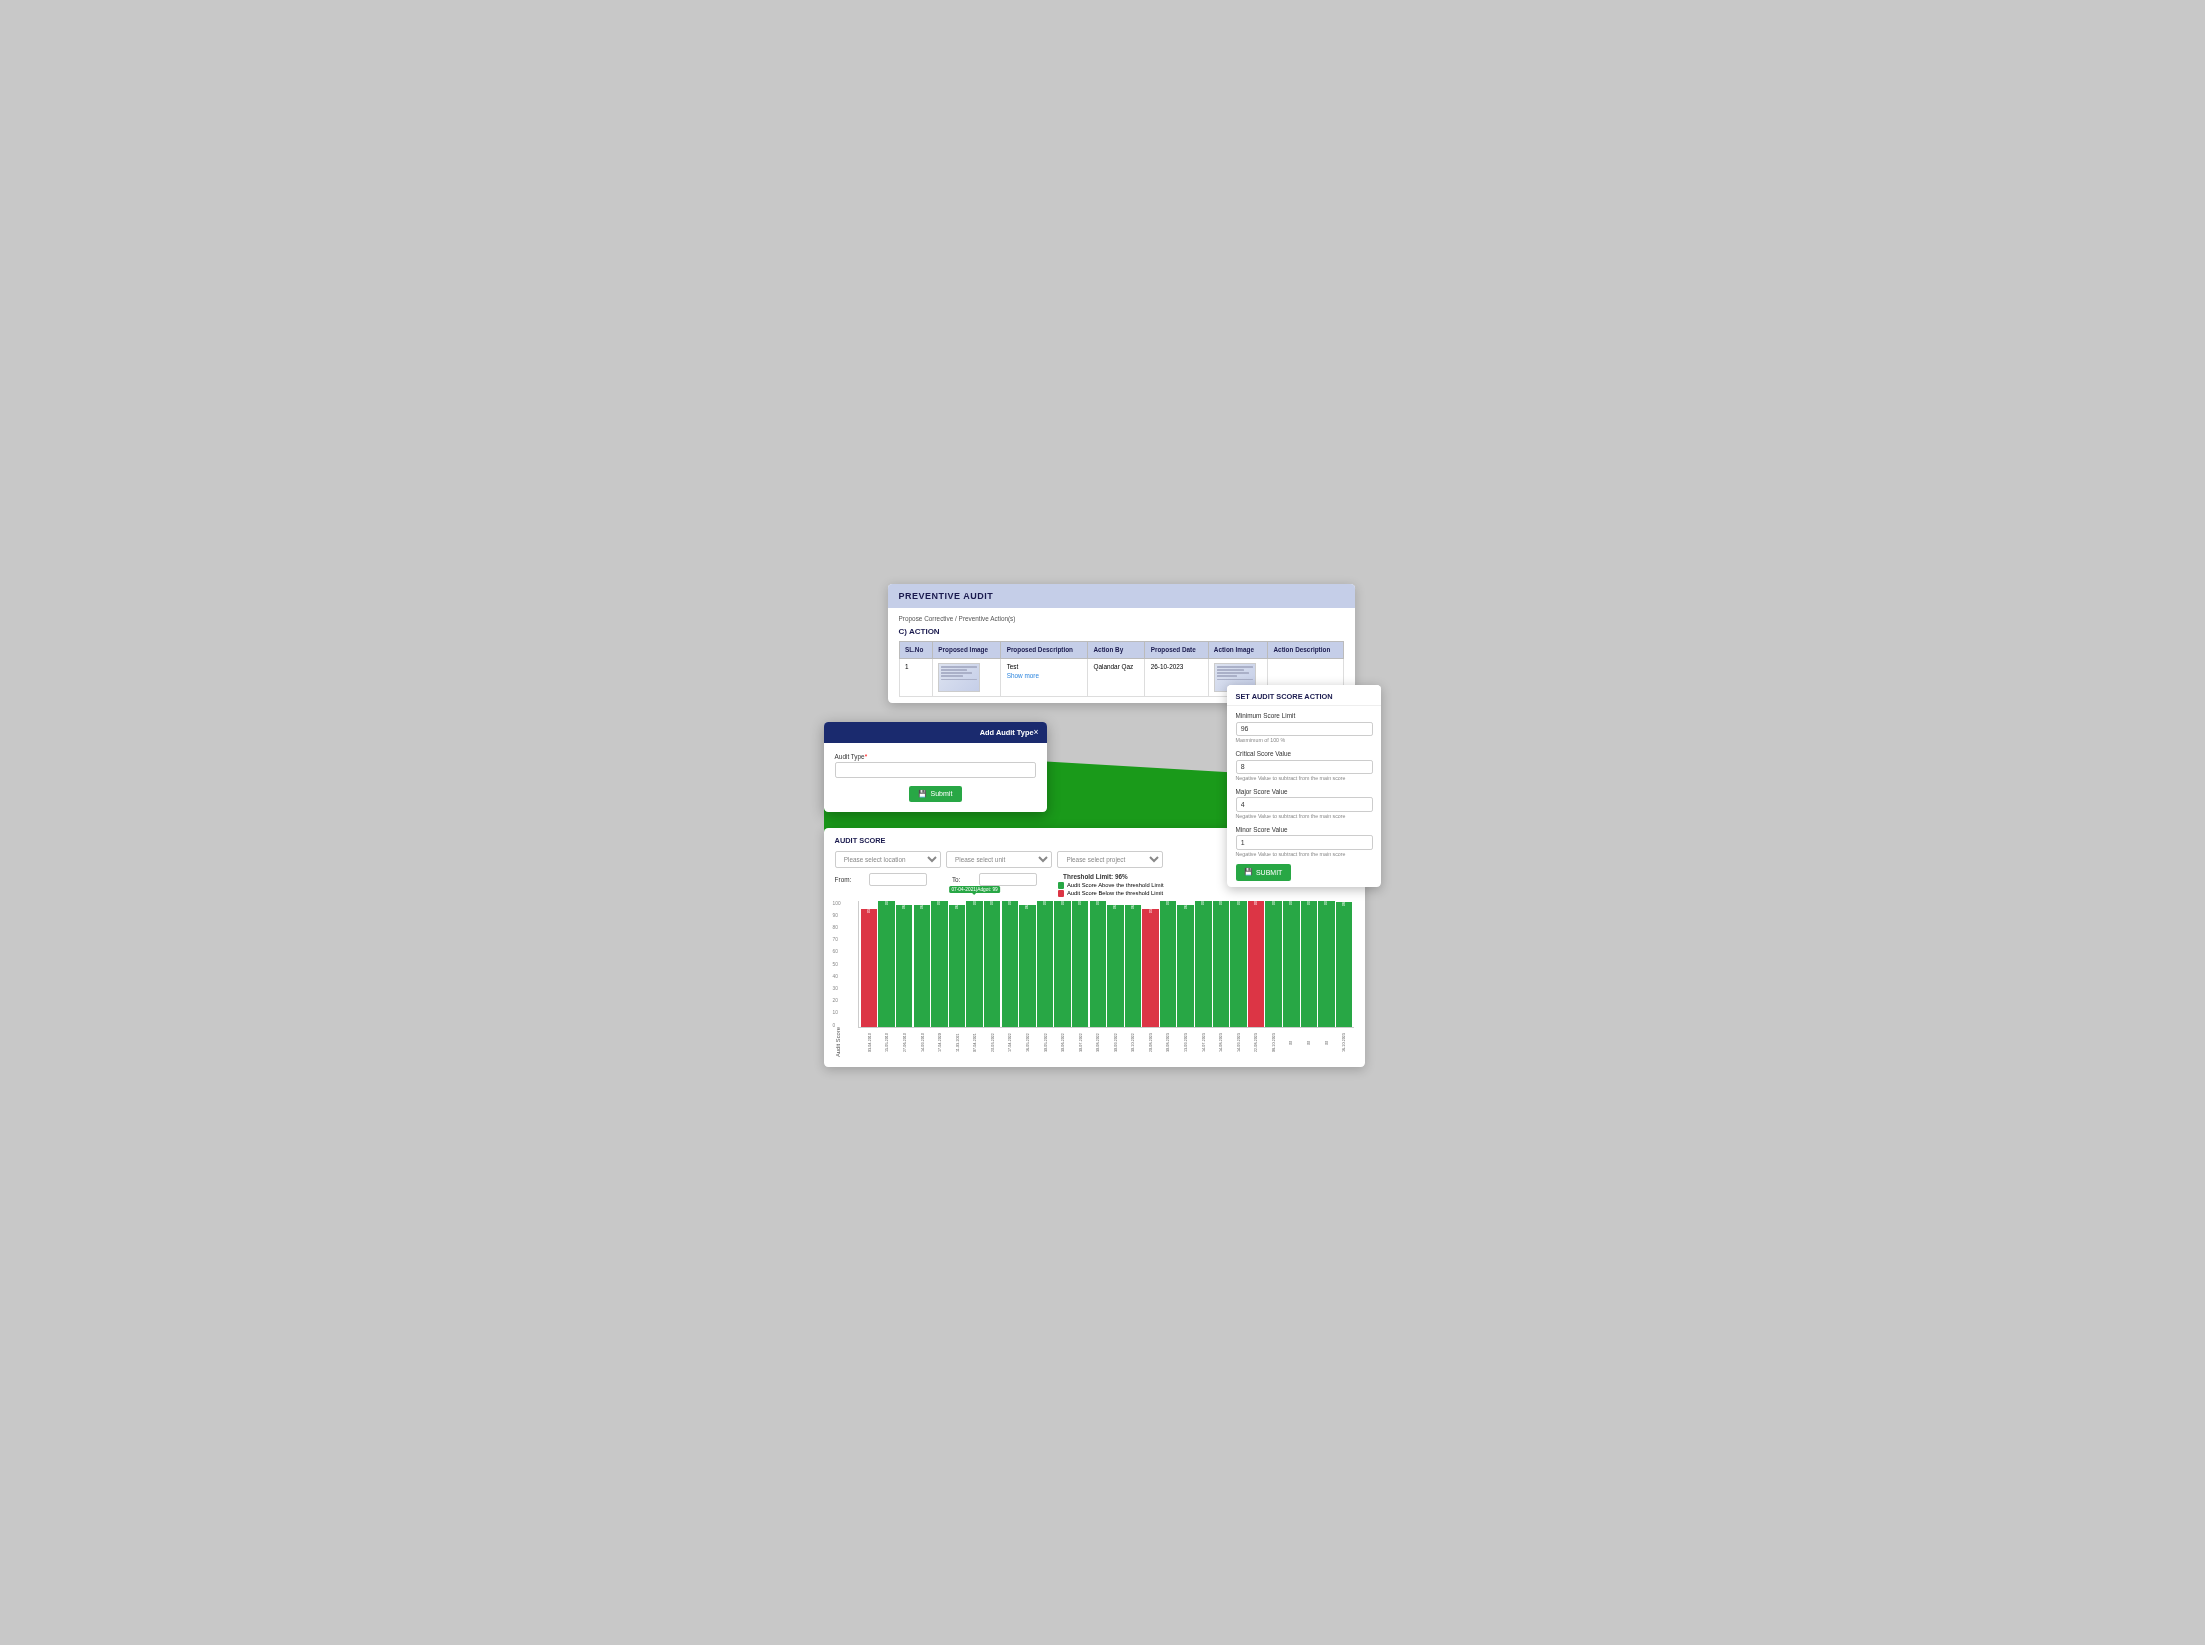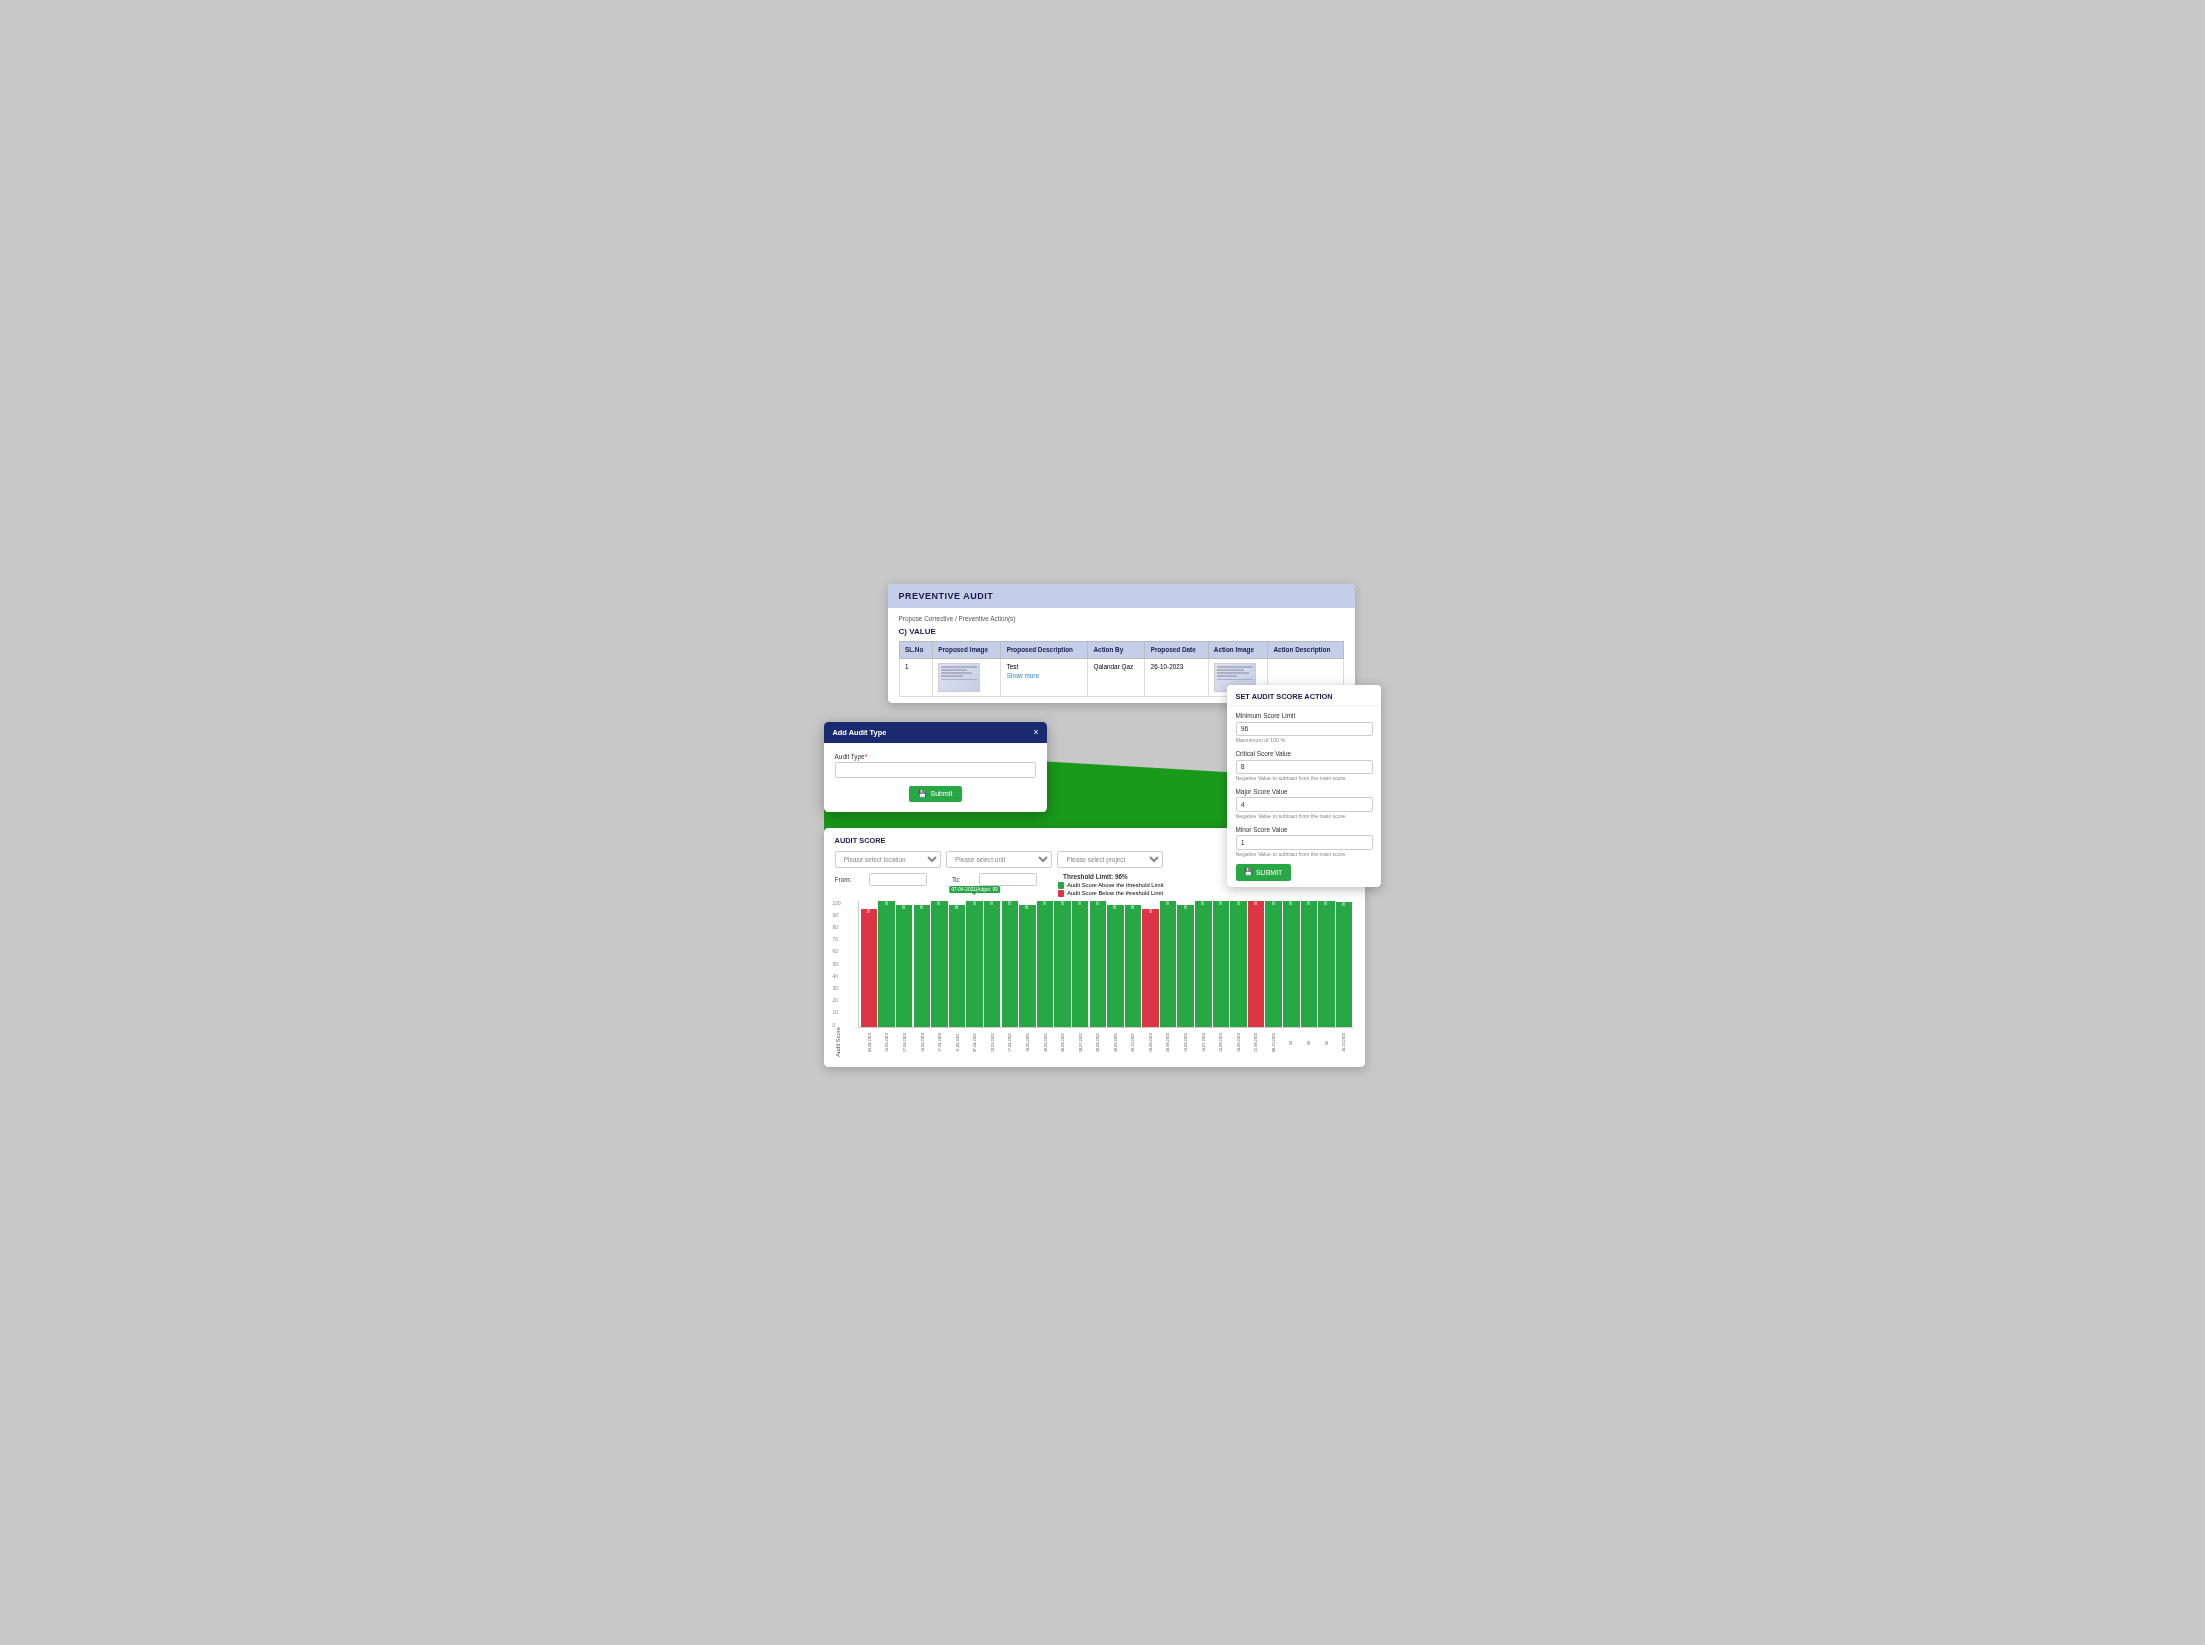--- a/index.html
+++ b/index.html
@@ -189,21 +189,21 @@
       border-radius: 4.2px;
       box-shadow: 0 3.2px 13.3px rgba(0,0,0,0.3);
       z-index: 20;
       overflow: hidden;
     }
     .modal-header {
       background: #1a2a6e;
       padding: 6.4px 8.5px;
       display: flex;
       align-items: center;
-      justify-content: space-between;
+      justify-content: flex-end;
     }
     .modal-title {
       color: #fff;
       font-size: 7.4px;
       font-weight: bold;
     }
     .modal-close {
       color: #fff;
       cursor: pointer;
       font-size: 8.5px;
@@ -422,21 +422,21 @@
 <body>
 
 <div class="scene">
 
   <div class="preventive-panel">
     <div class="preventive-header">
       <span>PREVENTIVE AUDIT</span>
     </div>
     <div class="preventive-body">
       <div class="breadcrumb-text">Propose Corrective / Preventive Action(s)</div>
-      <div class="section-title">C) VALUE</div>
+      <div class="section-title">C) ACTION</div>
       <table class="action-table">
         <thead>
           <tr>
             <th>SL.No</th>
             <th>Proposed Image</th>
             <th>Proposed Description</th>
             <th>Action By</th>
             <th>Proposed Date</th>
             <th>Action Image</th>
             <th>Action Description</th>

